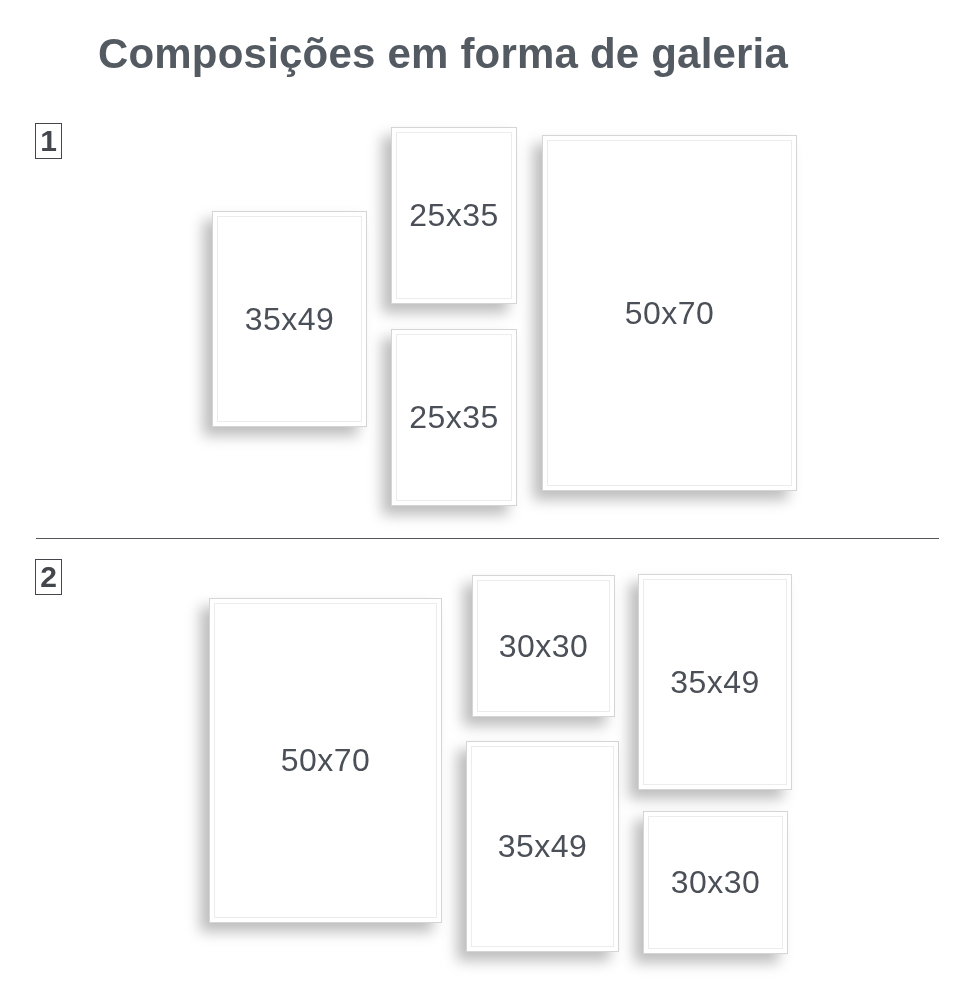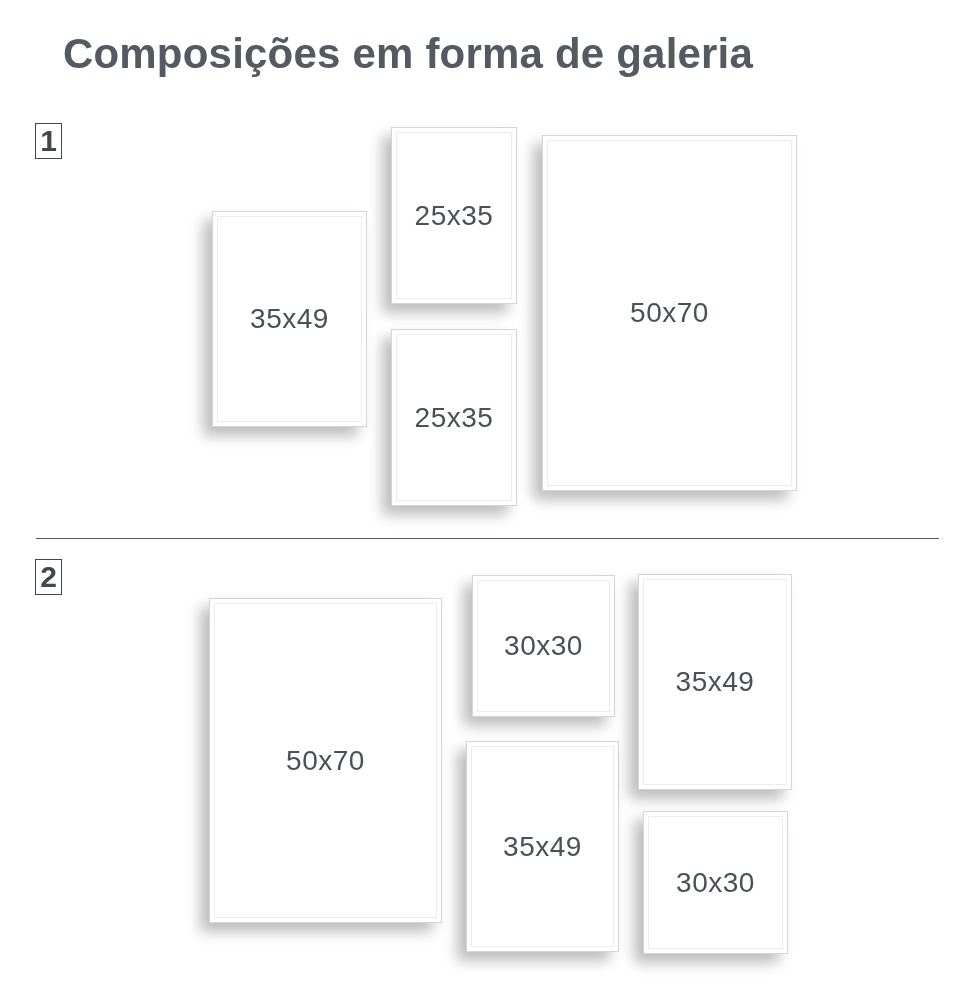--- a/index.html
+++ b/index.html
@@ -23,20 +23,21 @@
     position: absolute;
     top: 30px;
     left: 0;
     width: 816px;
     margin: 0;
     text-align: center;
     font-size: 42px;
     font-weight: 700;
     letter-spacing: 0.2px;
     color: #545a62;
+    padding-left: 35px;
   }
   .badge {
     position: absolute;
     width: 25px;
     height: 34px;
     border: 1.5px solid #43474c;
     background: #ffffff;
     display: flex;
     align-items: center;
     justify-content: center;
@@ -56,21 +57,21 @@
     box-sizing: border-box;
   }
   .frame::after {
     content: "";
     position: absolute;
     inset: 4px;
     border: 1px solid #ececec;
     pointer-events: none;
   }
   .frame-label {
-    font-size: 28px;
+    font-size: 32px;
     font-weight: 500;
     letter-spacing: 0.5px;
     color: #4b5058;
   }
   .divider {
     position: absolute;
     left: 36px;
     top: 538px;
     width: 903px;
     height: 0;

